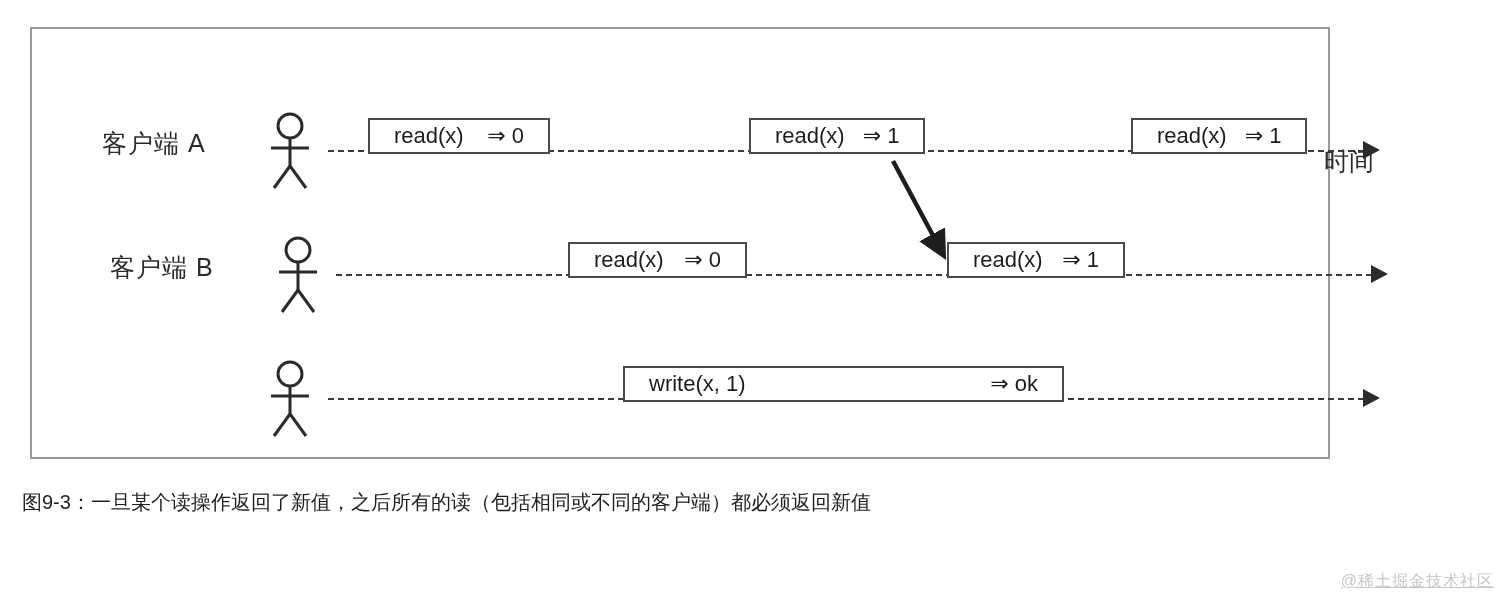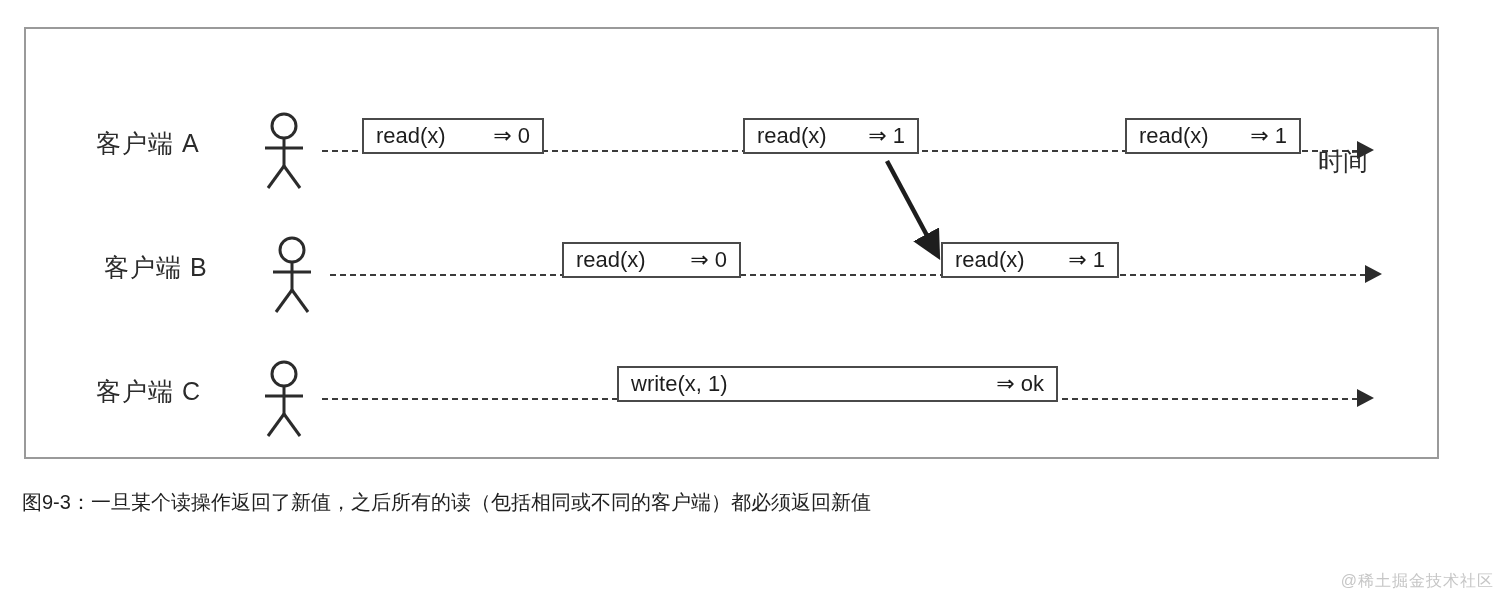--- a/index.html
+++ b/index.html
@@ -11,23 +11,23 @@
     width: 1512px;
     height: 601px;
     position: relative;
     font-family: "Liberation Sans", "DejaVu Sans", sans-serif;
     overflow: hidden;
   }
 
   
   #figure-frame {
     position: absolute;
-    left: 24px;
+    left: 30px;
     top: 27px;
-    width: 1415px;
+    width: 1300px;
     height: 432px;
     border: 2px solid #9a9a9a;
     background: #ffffff;
     box-sizing: border-box;
   }
 
   
   .lane {
     position: absolute;
     left: 0;
@@ -91,21 +91,21 @@
   .op-box {
     position: absolute;
     top: 23px;
     height: 36px;
     border: 2px solid #4a4a4a;
     background: #ffffff;
     box-sizing: border-box;
     display: flex;
     align-items: center;
     justify-content: space-between;
-    padding: 0 12px;
+    padding: 0 24px;
     font-size: 22px;
     color: #1d1d1d;
     white-space: nowrap;
     z-index: 3;
   }
   .op-call { margin-right: 18px; }
   .op-ret  { }
 
   
   #time-label {
@@ -141,20 +141,21 @@
 
   
   #watermark {
     position: absolute;
     right: 18px;
     bottom: 9px;
     font-size: 16px;
     color: #c6c6c6;
     letter-spacing: 1px;
     white-space: nowrap;
+    text-decoration: underline;
   }
 </style>
 </head>
 <body>
 
 <div id="figure-frame">
 
   <div class="lane" id="lane-a">
     <div class="lane-label">客户端 A</div>
 
@@ -214,21 +215,20 @@
       <span class="op-ret">⇒ 0</span>
     </div>
 
     <div class="op-box" style="left:907px; width:178px;">
       <span class="op-call">read(x)</span>
       <span class="op-ret">⇒ 1</span>
     </div>
   </div>
 
   <div class="lane" id="lane-c">
-    <div class="lane-label">客户端 C</div>
 
     <div class="actor">
       <svg width="52" height="78" viewBox="0 0 52 78">
         <circle cx="26" cy="14" r="12" fill="none" stroke="#2b2b2b" stroke-width="3"></circle>
         <line x1="26" y1="26" x2="26" y2="54" stroke="#2b2b2b" stroke-width="3"></line>
         <line x1="7" y1="36" x2="45" y2="36" stroke="#2b2b2b" stroke-width="3"></line>
         <line x1="26" y1="54" x2="10" y2="76" stroke="#2b2b2b" stroke-width="3"></line>
         <line x1="26" y1="54" x2="42" y2="76" stroke="#2b2b2b" stroke-width="3"></line>
       </svg>
     </div>

